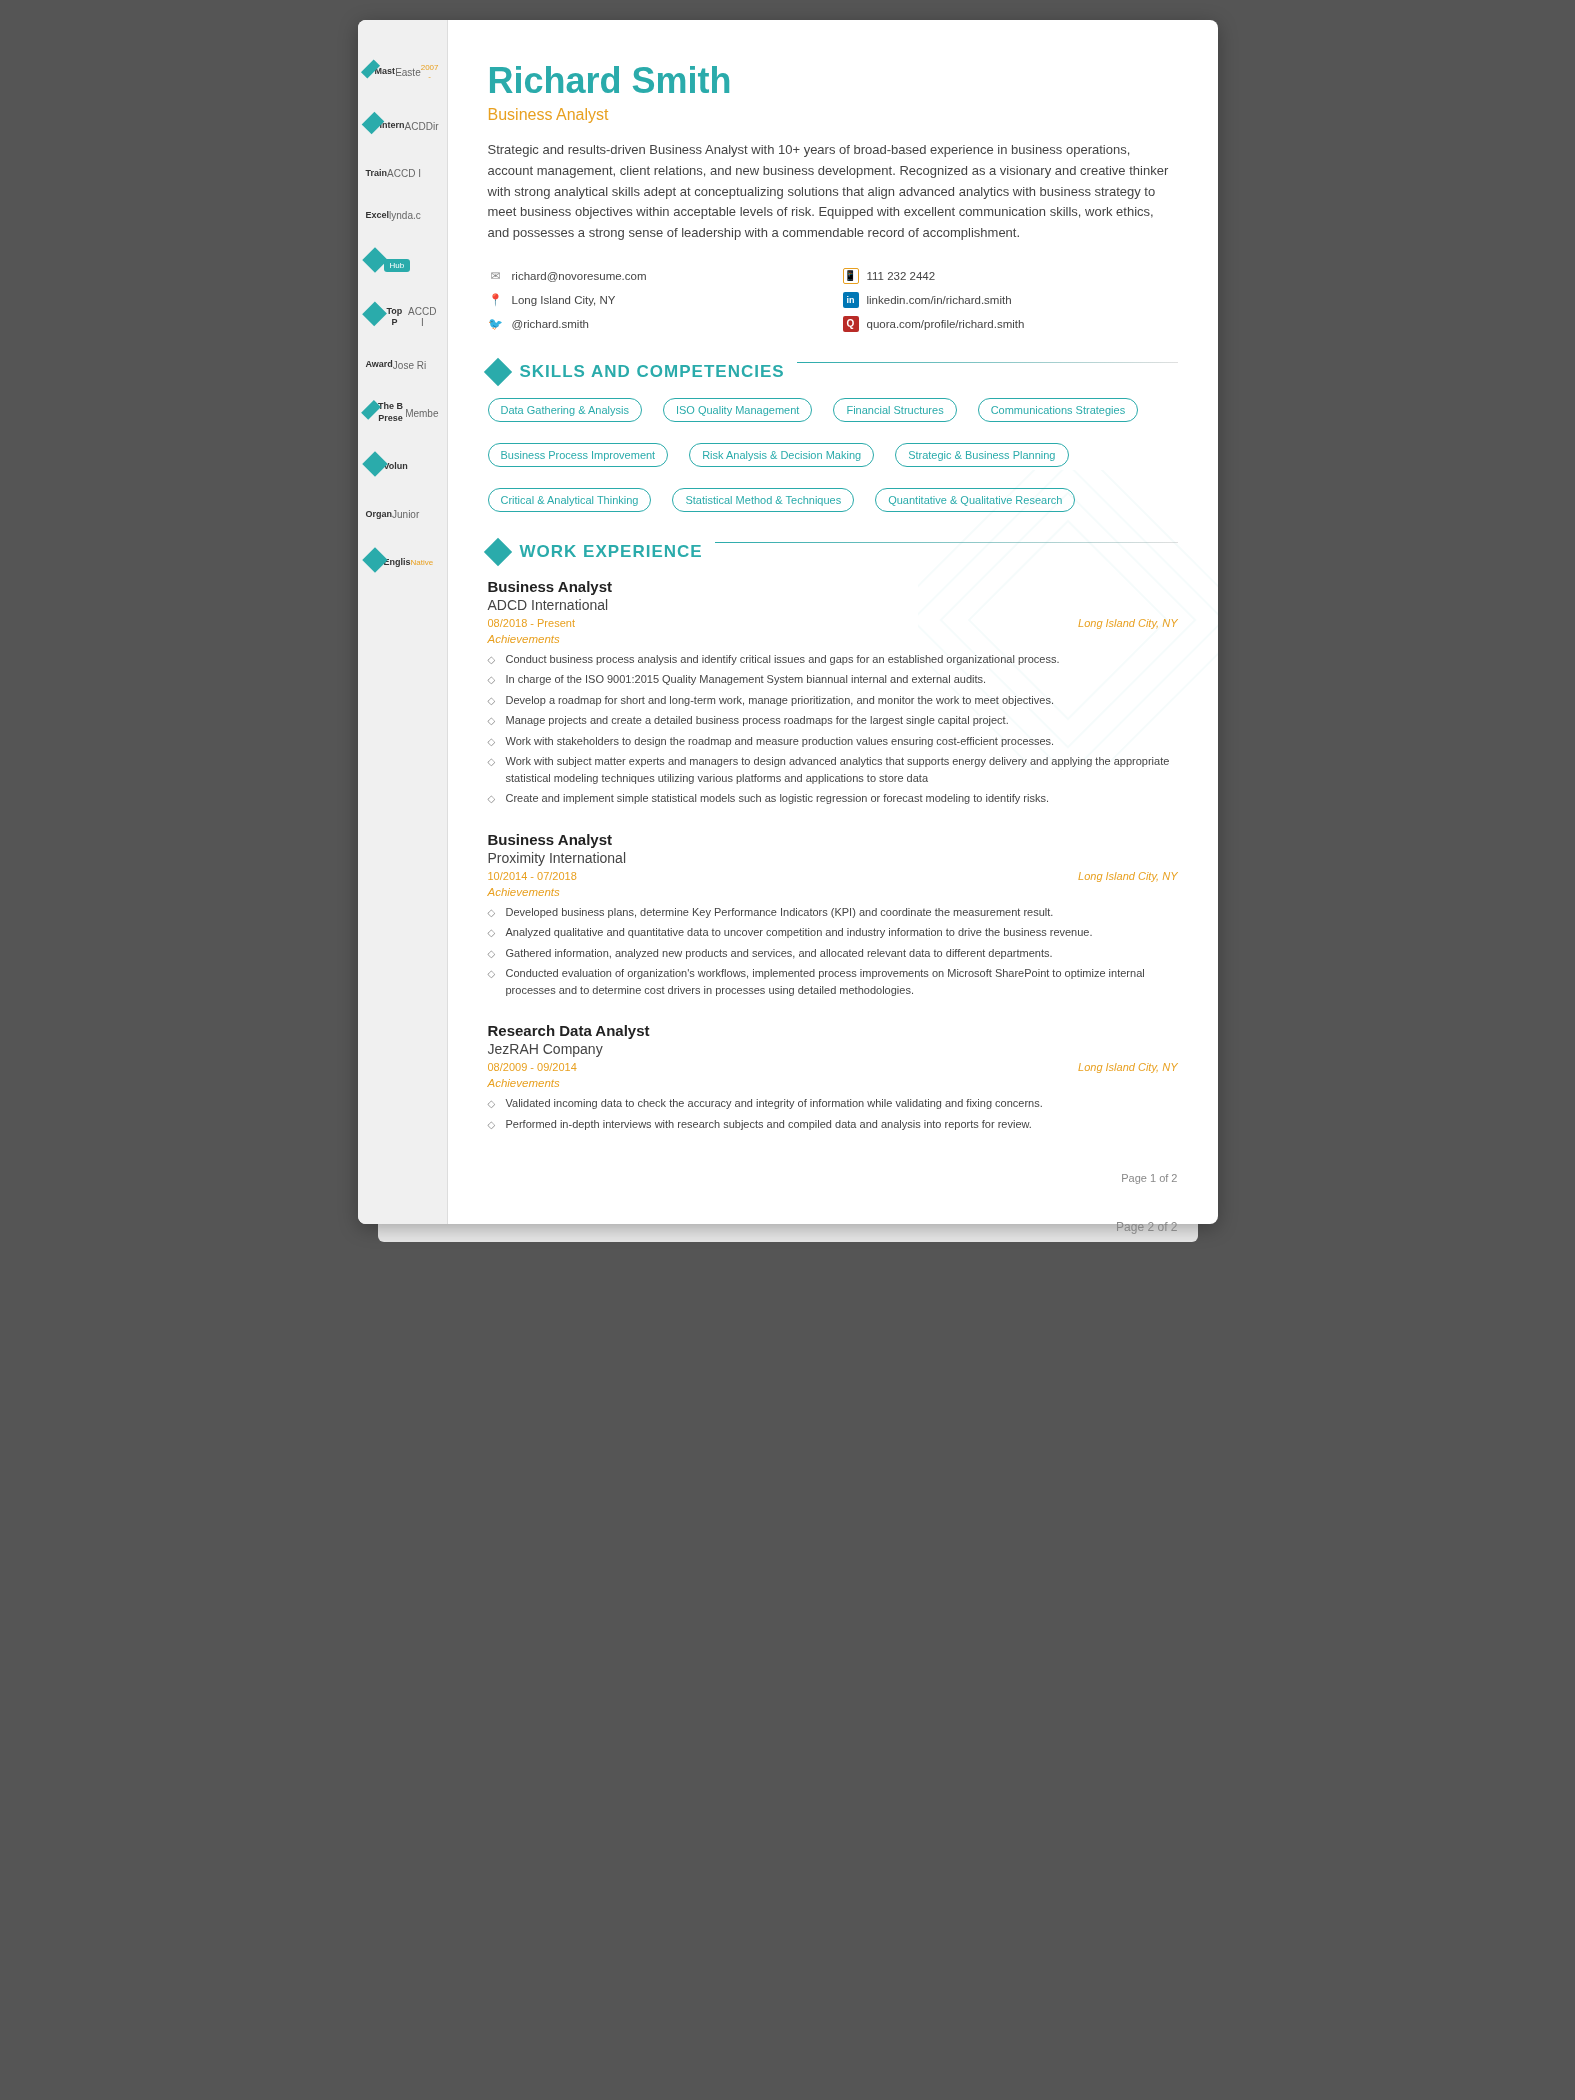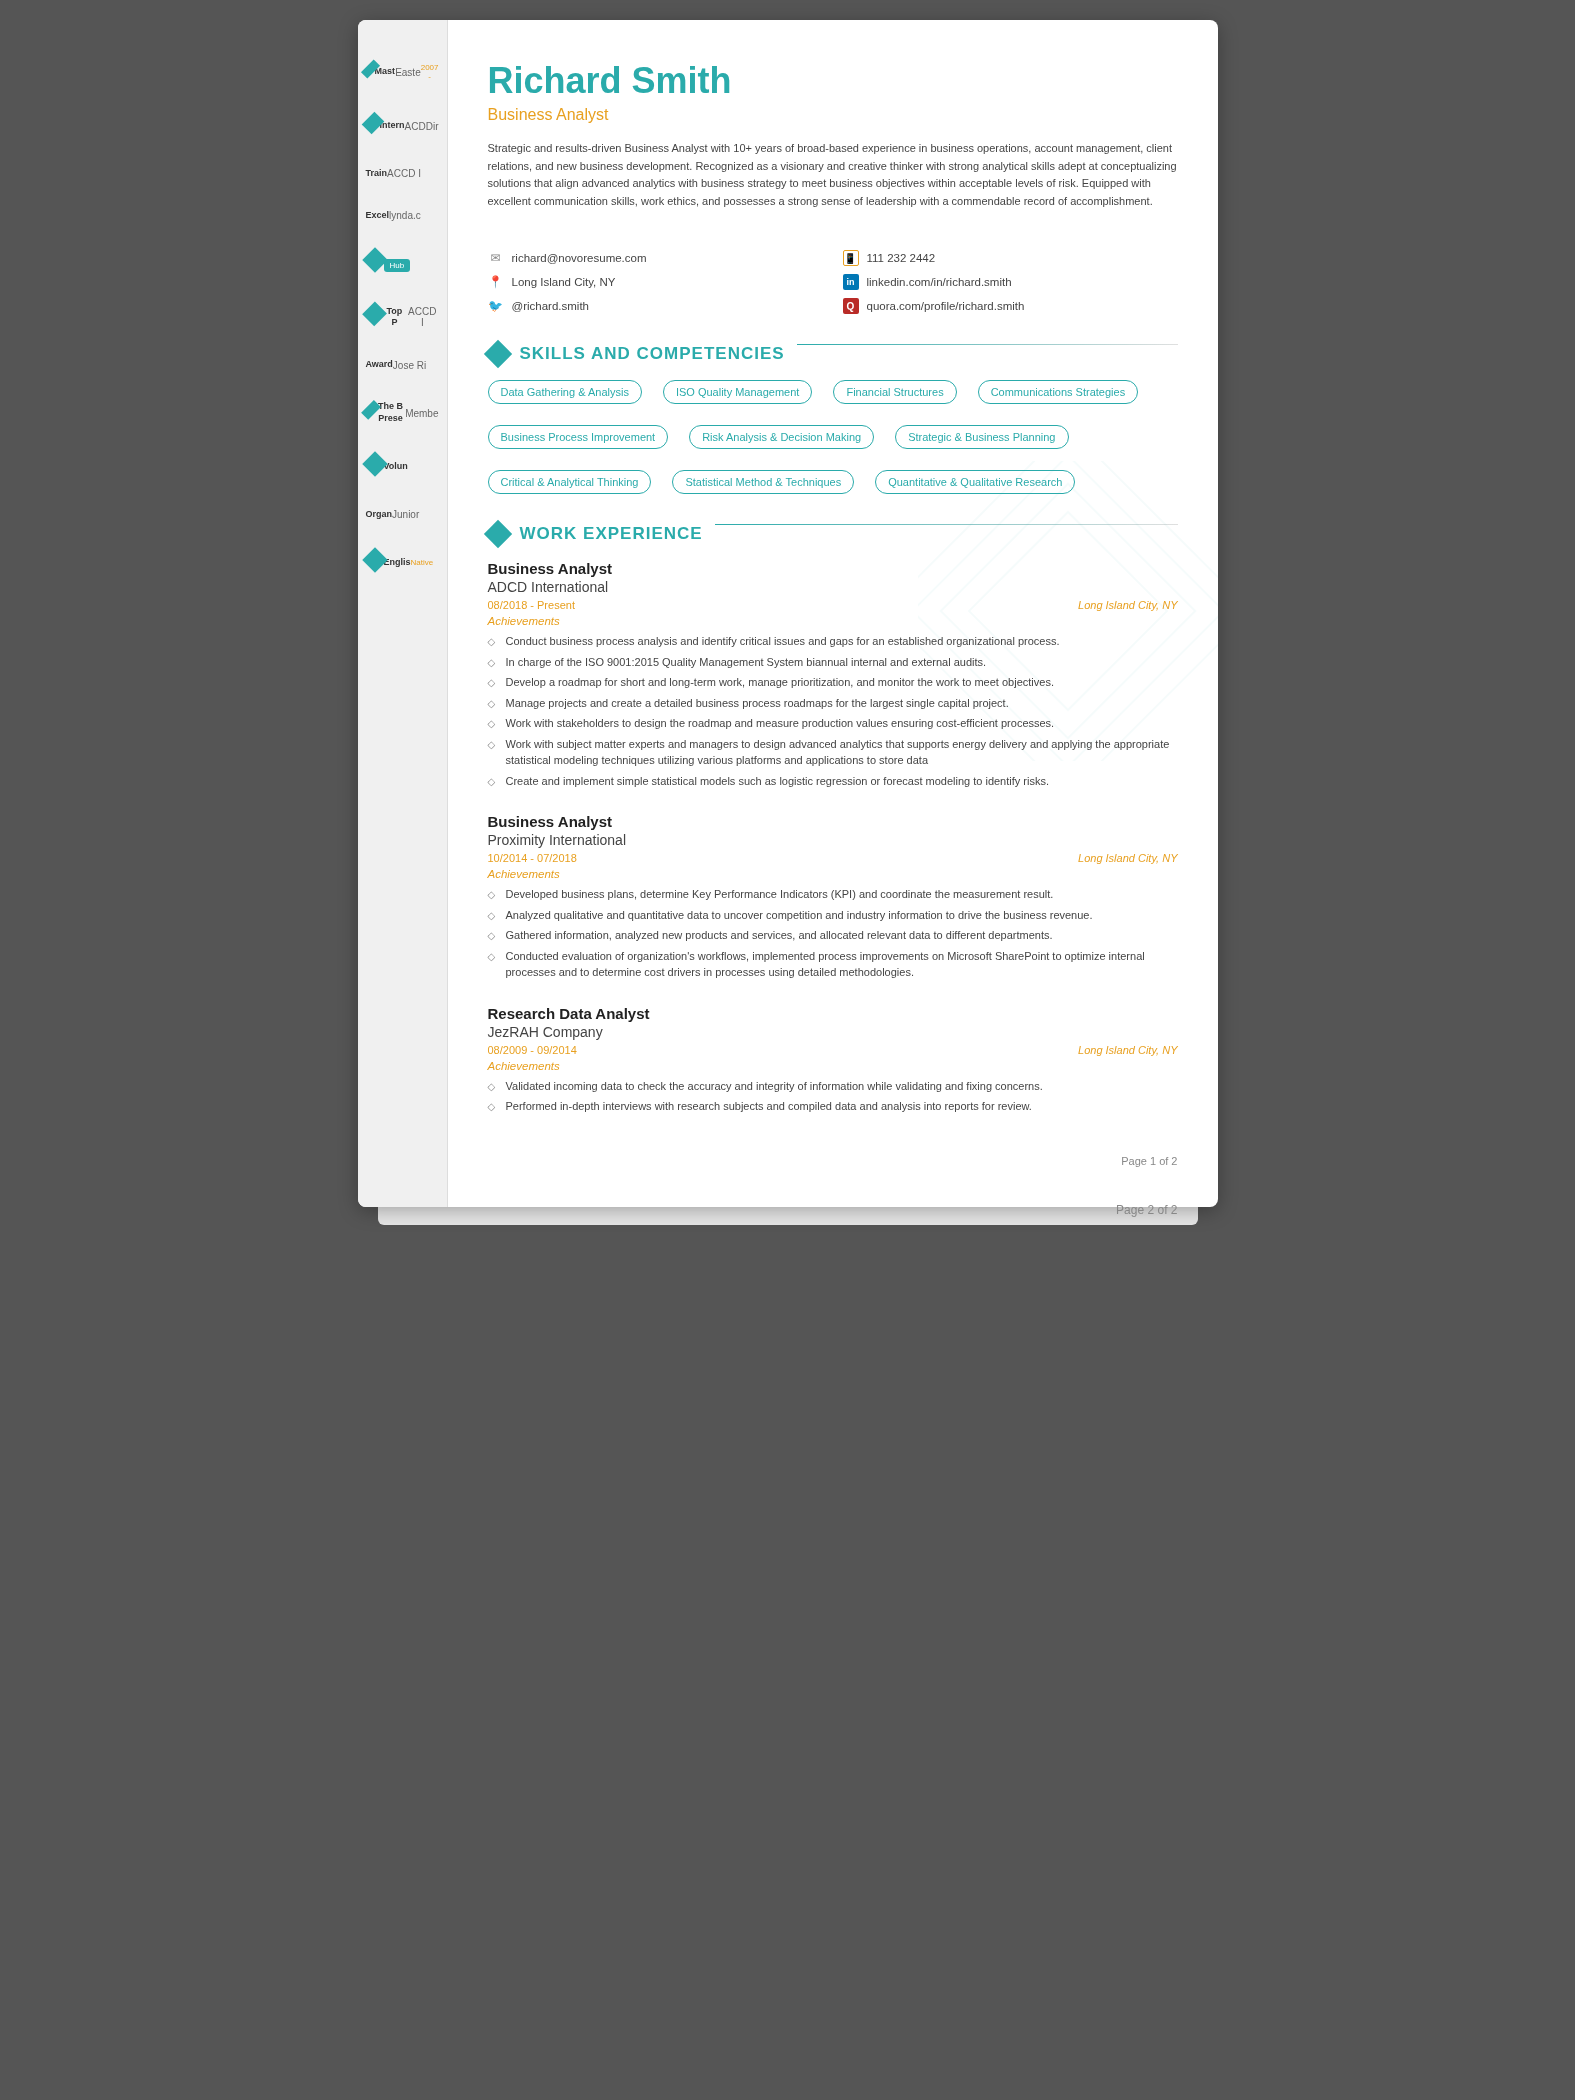--- a/index.html
+++ b/index.html
@@ -121,24 +121,24 @@
     }
 
     .name-title h2 {
       font-size: 16px;
       color: #e8a020;
       font-weight: normal;
       margin-bottom: 16px;
     }
 
     .summary-text {
-      font-size: 11px;
+      font-size: 13px;
       color: #444;
       line-height: 1.6;
-      margin-bottom: 40px;
+      margin-bottom: 24px;
     }
 
     .contact-grid {
       display: grid;
       grid-template-columns: 1fr 1fr;
       gap: 8px 20px;
       margin-bottom: 30px;
     }
 
     .contact-item {

